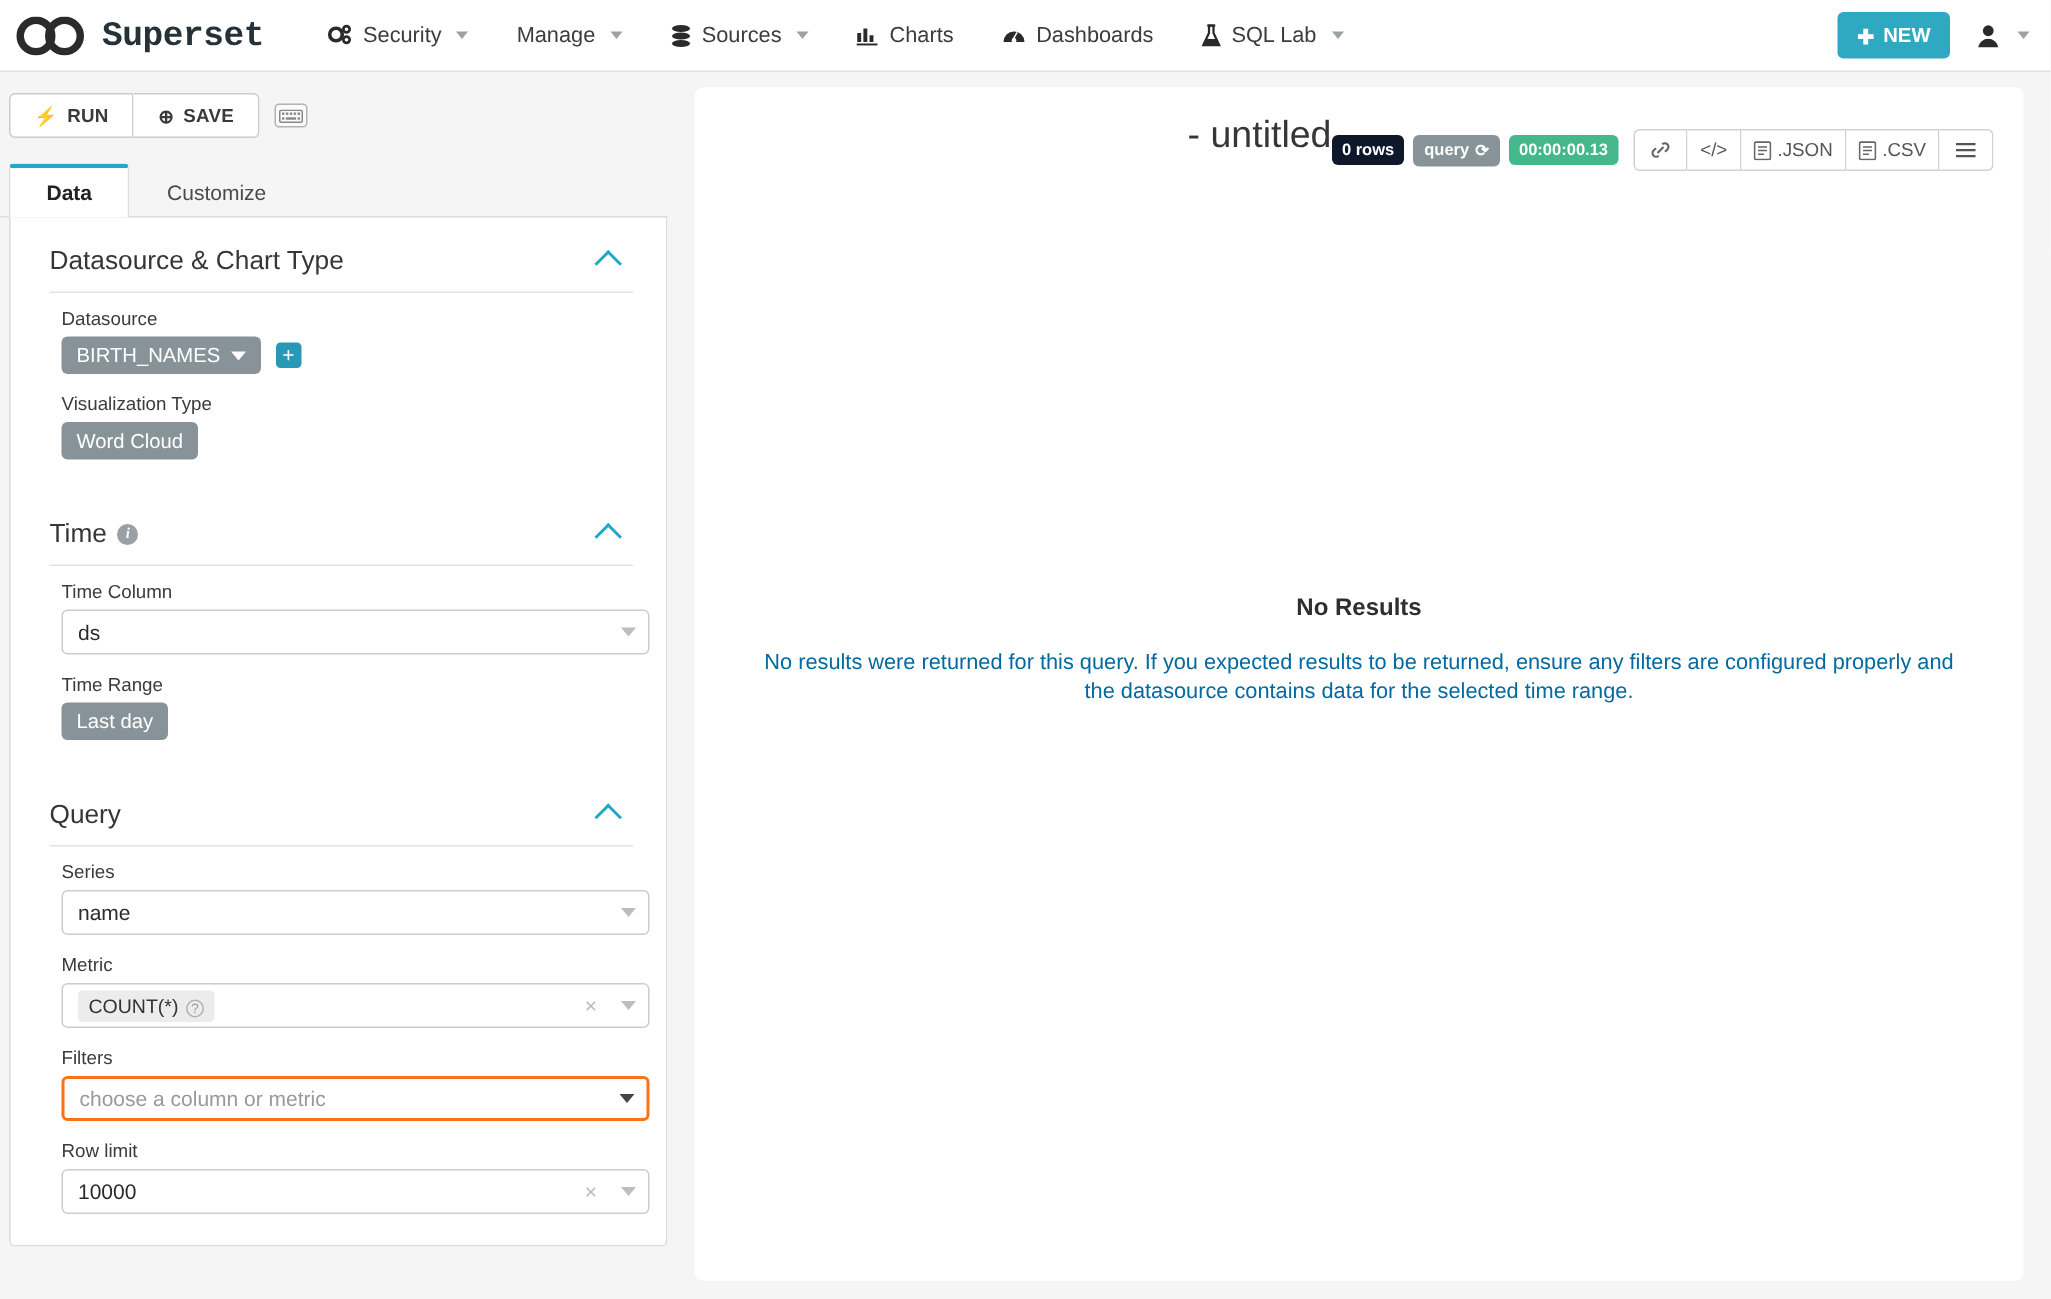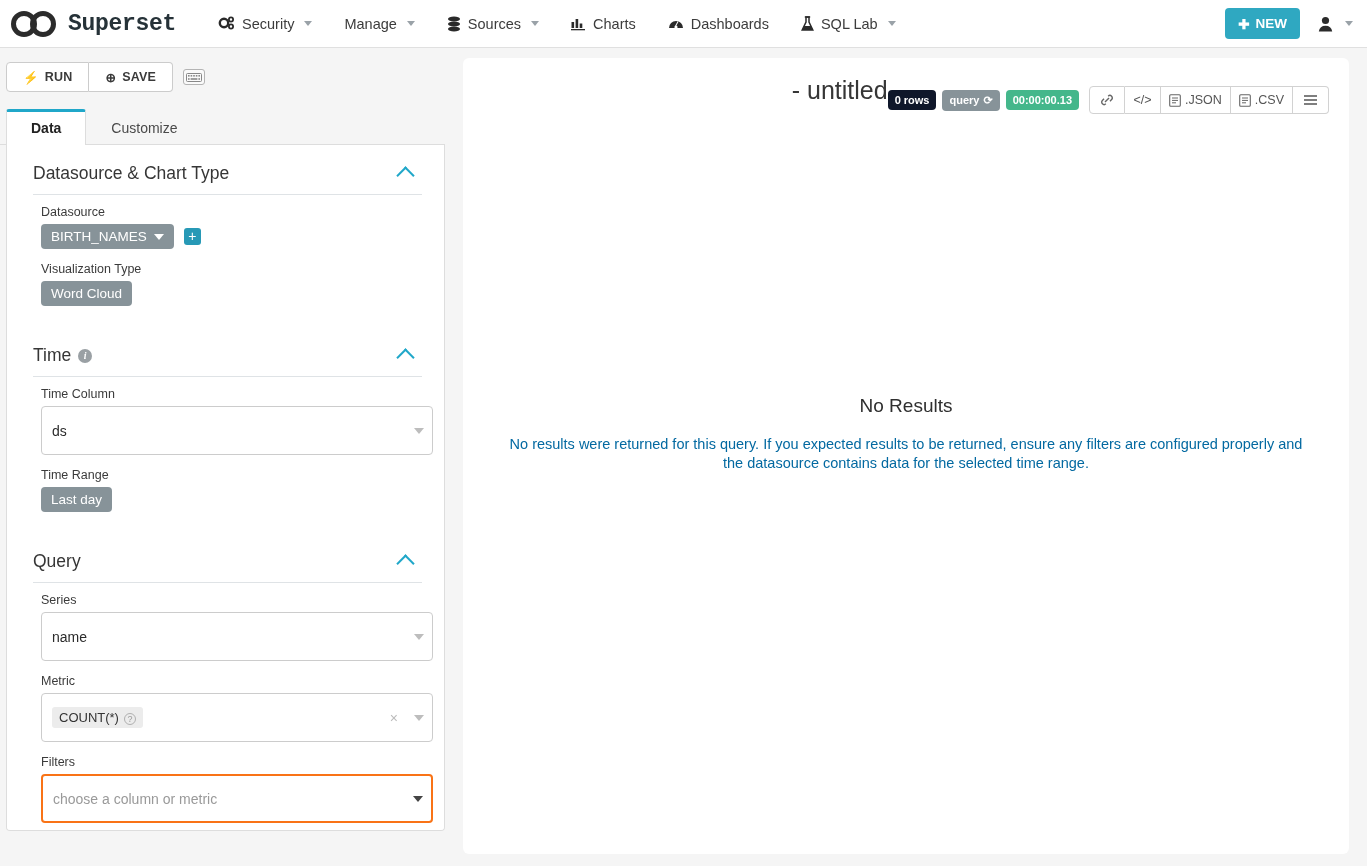--- a/index.html
+++ b/index.html
@@ -181,21 +181,21 @@
     font-size: 14px; line-height: 15px;
     text-align: center;
     margin-left: 10px;
     cursor: pointer;
     display: inline-flex; align-items: center; justify-content: center;
   }
   .row-inline { display: flex; align-items: center; }
 
   .select {
     width: 392px;
-    height: 49px;
+    height: 30px;
     border: 1px solid #ccc;
     border-radius: 4px;
     background: #fff;
     display: flex; align-items: center;
     padding: 0 8px 0 10px;
     font-size: 14px;
     color: #2b2b2b;
     position: relative;
     cursor: pointer;
   }
@@ -277,21 +277,21 @@
   }
   .icon-btn:first-child { border-left: 1px solid #d2d2d2; border-radius: 4px 0 0 4px; }
   .icon-btn:last-child { border-radius: 0 4px 4px 0; }
 
   .chart-body {
     display: flex; flex-direction: column;
     align-items: center; justify-content: center;
     height: 640px;
     text-align: center;
   }
-  .no-results-title { font-size: 19px; font-weight: normal; color: #2f2f2f; margin-bottom: 18px; }
+  .no-results-title { font-size: 16px; font-weight: bold; color: #2f2f2f; margin-bottom: 18px; }
   .no-results-desc { font-size: 14.5px; color: #0369a1; max-width: 800px; line-height: 1.33; }
 
   svg { display: block; }
 </style>
 </head>
 <body>
 
 <div class="navbar">
   <div class="brand">
     <span class="brand-logo">
@@ -513,20 +513,21 @@
 
           <div class="field">
             <div class="field-label">Filters</div>
             <div class="select focused">
               <span class="ph">choose a column or metric</span>
               <i class="sel-caret dark"></i>
             </div>
           </div>
 
           <div class="field">
+            <div class="field-label">Row limit</div>
             <div class="select">
               <span class="val">10000</span>
               <span class="sel-clear">×</span>
               <i class="sel-caret"></i>
             </div>
           </div>
 
         </div>
       </div>
 

